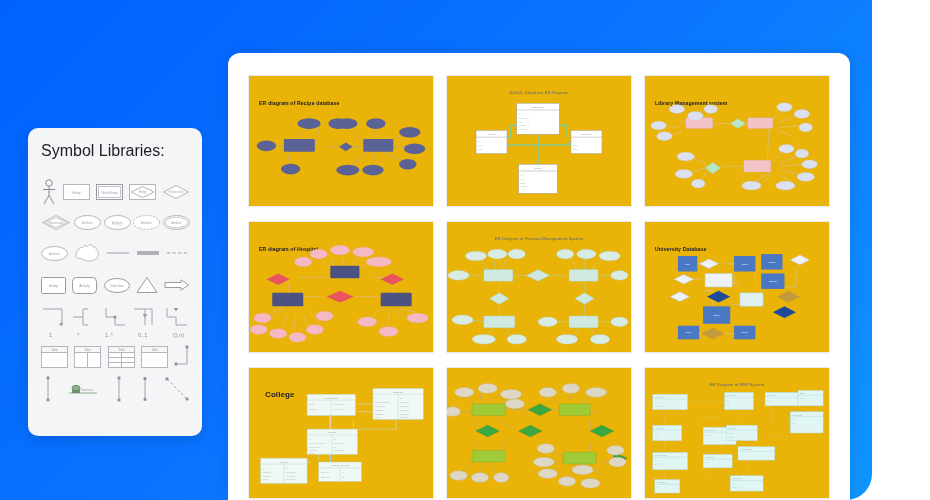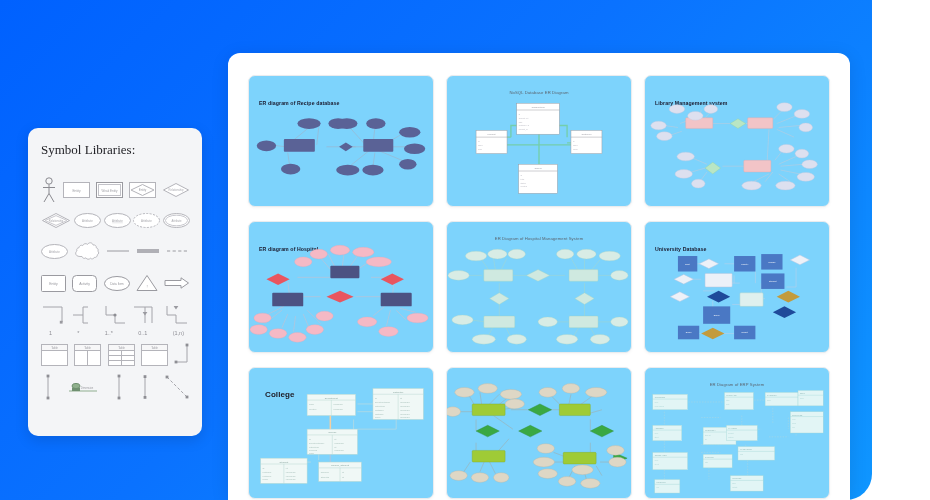--- a/index.html
+++ b/index.html
@@ -31,23 +31,23 @@
     box-shadow: 0 3px 18px rgba(0,0,0,.10);
     padding: 22px 20px 0 20px;
   }
   .thumb-grid {
     display: grid;
     grid-template-columns: repeat(3, 1fr);
     grid-template-rows: repeat(3, 132px);
     gap: 14px 12px;
   }
   .thumb {
-    background: #7dd3fc;
+    background: #eab308;
     border: 1px solid #e9ecef;
-    border-radius: 7px;
+    border-radius: 1px;
     position: relative;
     overflow: hidden;
     box-shadow: 0 1px 3px rgba(0,0,0,.045);
   }
   .thumb-title {
     position: absolute;
     font-weight: bold;
     color: #1a1a2e;
     letter-spacing: .1px;
     white-space: nowrap;
@@ -62,24 +62,23 @@
   #symbol-card {
     position: absolute;
     left: 28px; top: 128px;
     width: 174px; height: 308px;
     background: #f4f5f7;
     border-radius: 10px;
     box-shadow: 0 4px 14px rgba(0,0,0,.13);
     padding: 14px 12px 10px 13px;
   }
   #symbol-title {
-    font-size: 13px;
+    font-size: 16px;
     color: #1d1d22;
     margin-bottom: 18px;
-    font-family: Liberation Serif, serif;
   }
   .sym-row {
     display: flex; align-items: center; justify-content: space-between;
     height: 28px; margin-bottom: 2px;
   }
   .sym-row.tall { height: 30px; }
   .sym { flex: 0 0 auto; }
   .cardlabels {
     display: flex; justify-content: space-between;
     font-size: 5.5px; color: #8d8d94; padding: 0 6px 0 8px; margin-top: -2px; margin-bottom: 4px;

